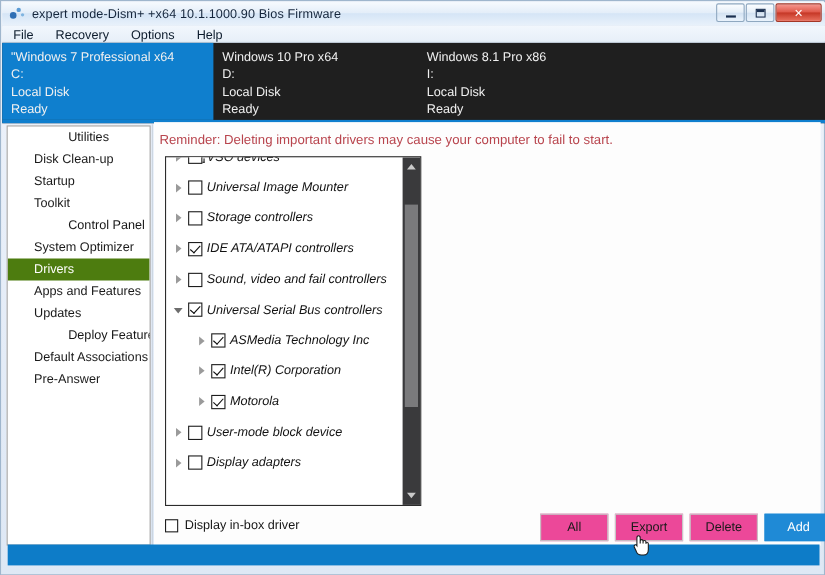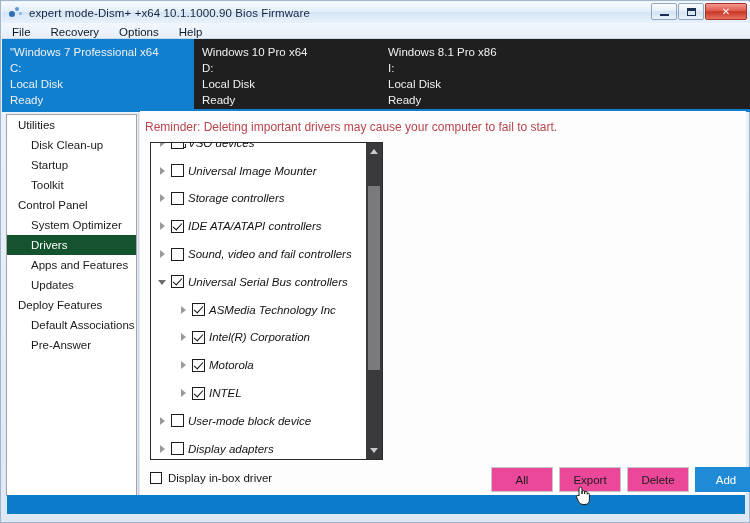--- a/index.html
+++ b/index.html
@@ -105,27 +105,27 @@
   .sidepane {
     position: absolute; left: 5px; top: 113px;
     width: 131px; height: 382px;
     background: #ffffff;
     border: 1px solid #a3a3a3;
     box-sizing: border-box;
     overflow: hidden;
   }
   .side-head {
     font-size: 11.5px; color: #161616;
-    padding: 4px 0 4px 11px; white-space: nowrap;
+    padding: 4px 0 4px 11px; white-space: nowrap; margin-left: 44px;
   }
   .side-item {
     font-size: 11.5px; color: #1a1a1a;
     padding: 4px 0 4px 24px; white-space: nowrap;
   }
-  .side-item.active { background: #14532d; color: #ffffff; }
+  .side-item.active { background: #4d7c0f; color: #ffffff; }
 
   .side-divider {
     position: absolute; left: 137px; top: 112px;
     width: 1px; height: 384px; background: #c9d3de;
   }
 
   
   .content {
     position: absolute; left: 139px; top: 110px;
     width: 606px; height: 385px;
@@ -372,25 +372,20 @@
           <div class="trow lvl2">
             <span class="arrow right"></span>
             <span class="cbox checked"></span>
             <span class="tlabel">Intel(R) Corporation</span>
           </div>
           <div class="trow lvl2">
             <span class="arrow right"></span>
             <span class="cbox checked"></span>
             <span class="tlabel">Motorola</span>
           </div>
-          <div class="trow lvl2">
-            <span class="arrow right"></span>
-            <span class="cbox checked"></span>
-            <span class="tlabel">INTEL</span>
-          </div>
           <div class="trow">
             <span class="arrow right"></span>
             <span class="cbox"></span>
             <span class="tlabel">User-mode block device</span>
           </div>
           <div class="trow">
             <span class="arrow right"></span>
             <span class="cbox"></span>
             <span class="tlabel">Display adapters</span>
           </div>

